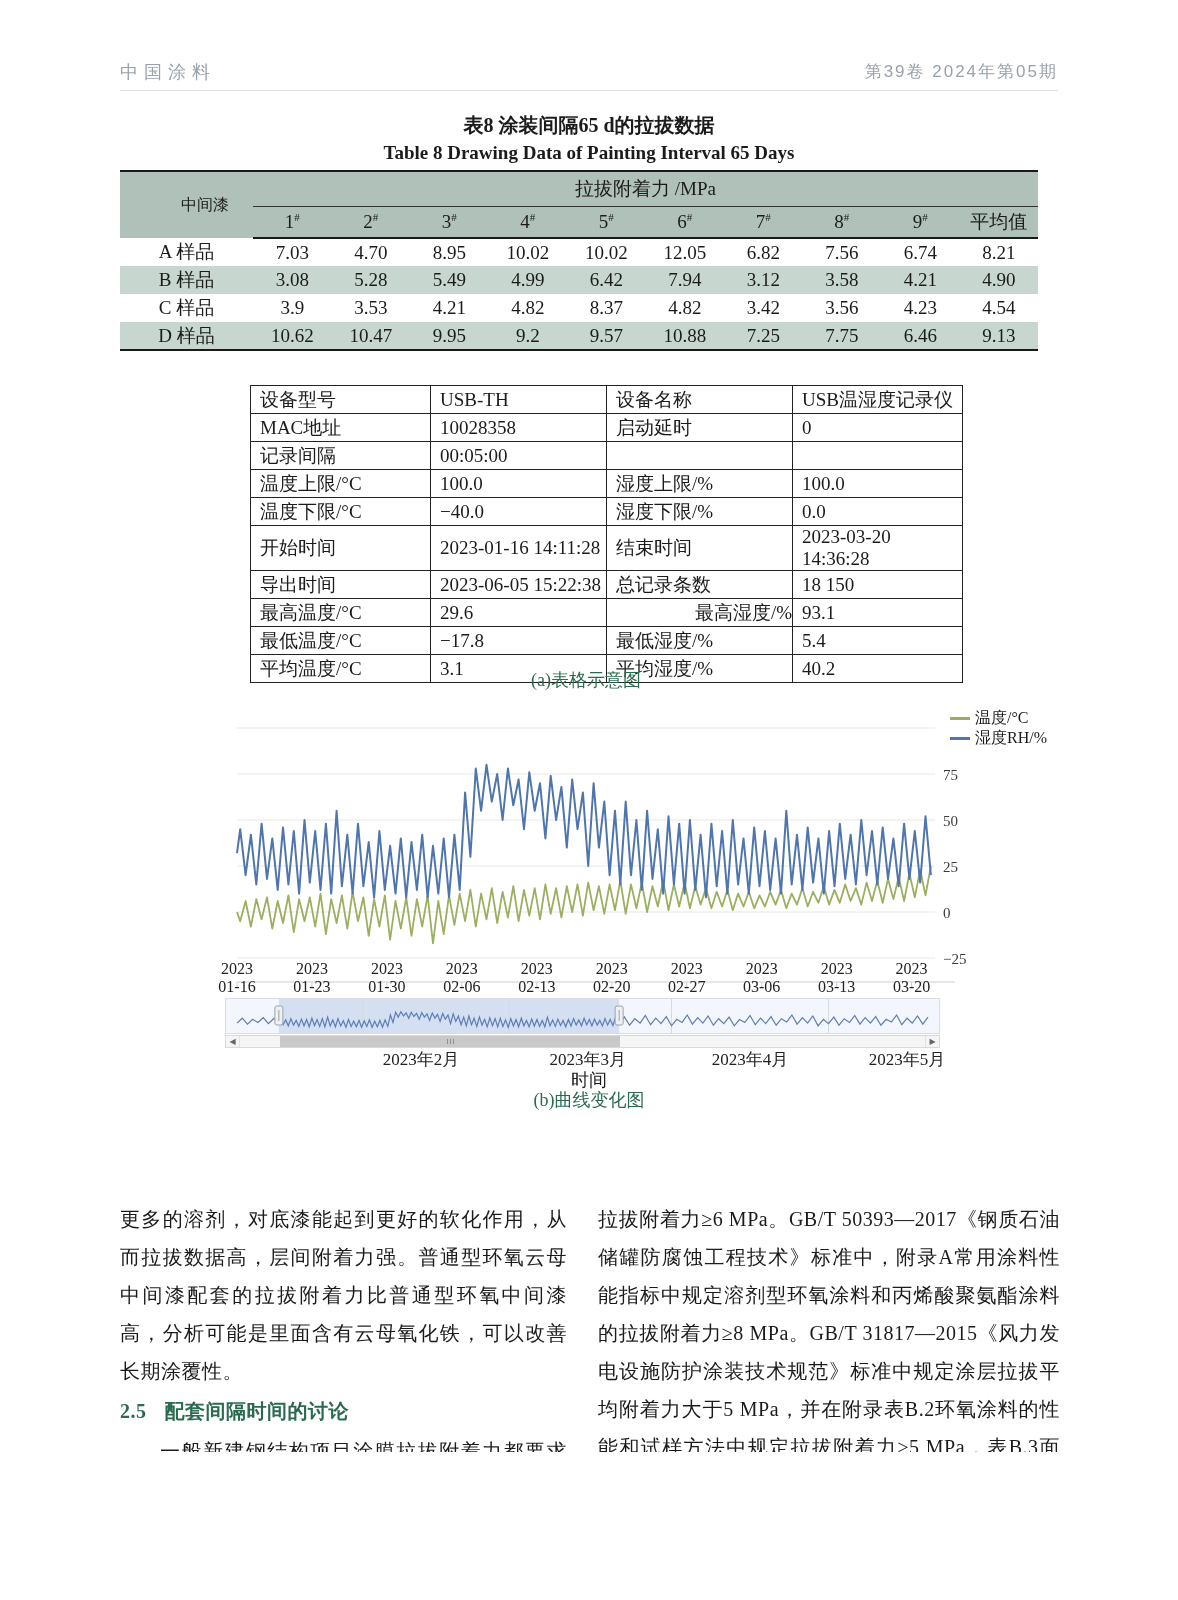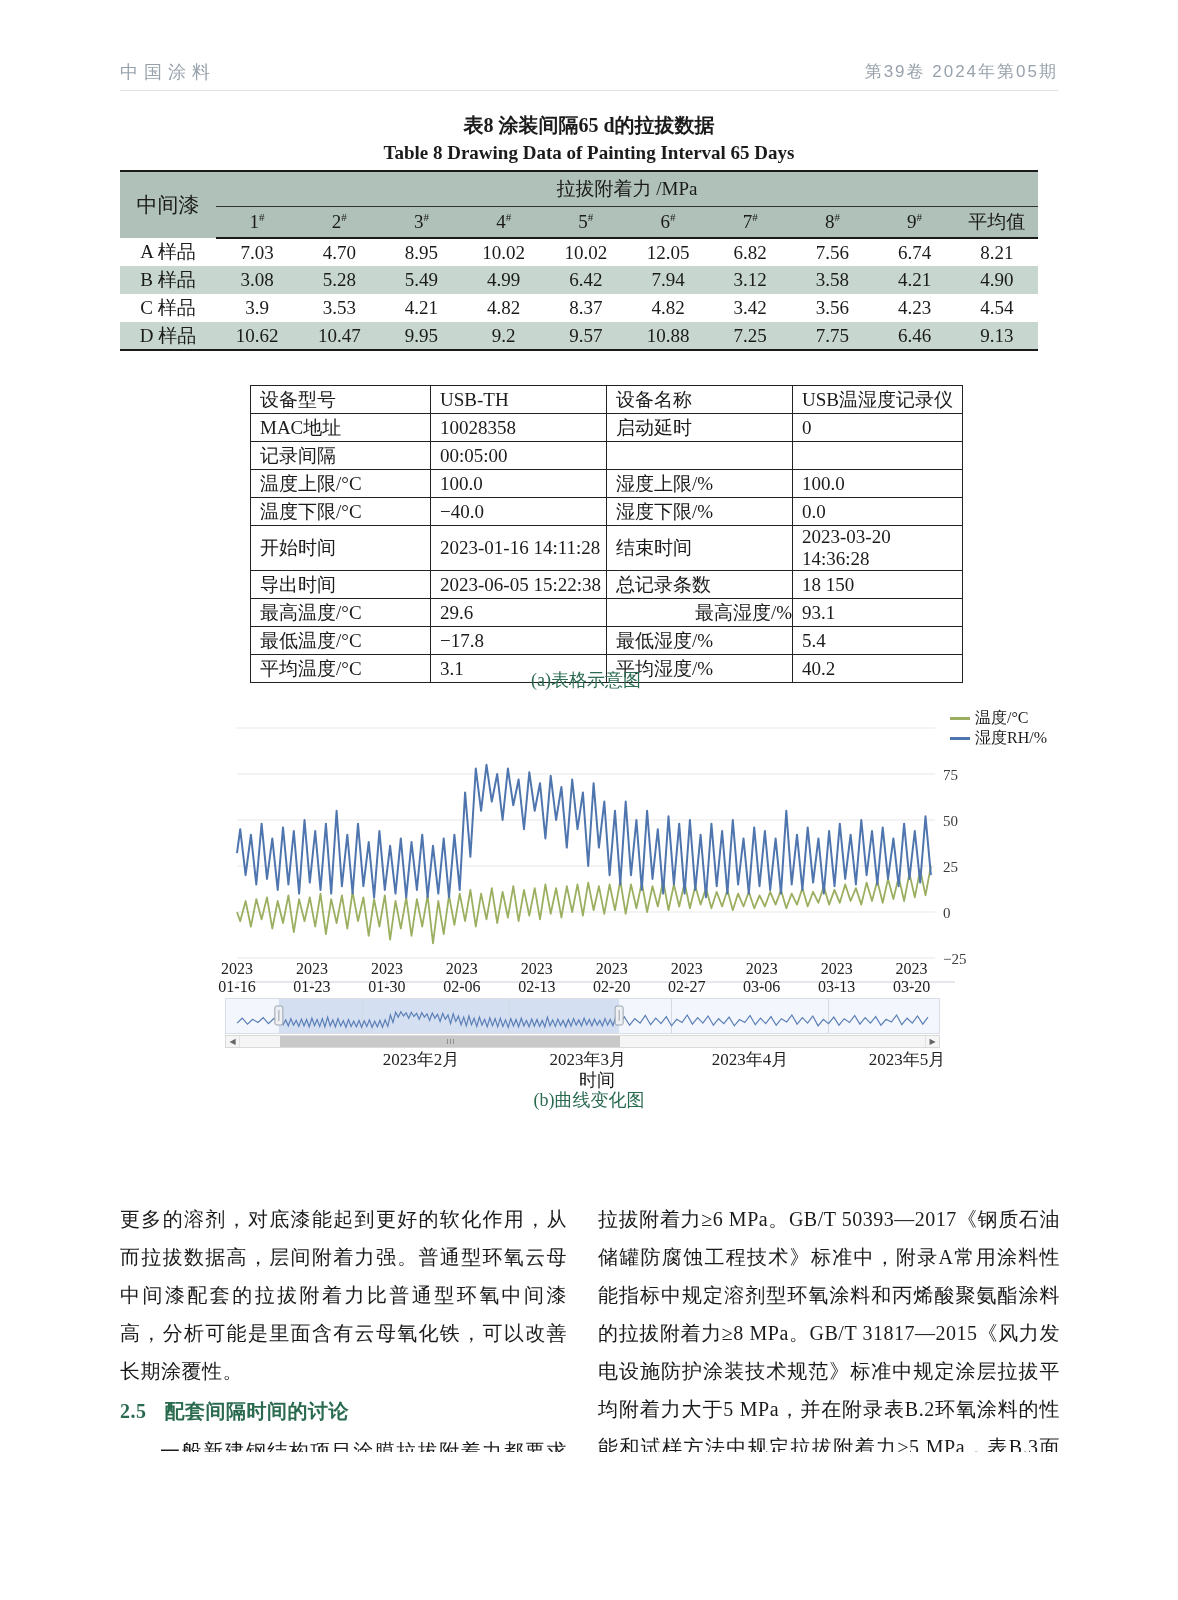--- a/index.html
+++ b/index.html
@@ -11,21 +11,21 @@
   .hdr-right{right:120px;top:60px;font-size:17px;letter-spacing:2px;color:#98a2ac;font-family:"Liberation Sans","DejaVu Sans",sans-serif;}
   .hdr-rule{left:120px;top:90px;width:938px;height:0;border-top:1px solid #dde1e6;}
   
   .t8-cn{left:0;top:112px;width:1178px;text-align:center;font-size:20px;font-weight:bold;}
   .t8-en{left:0;top:142px;width:1178px;text-align:center;font-size:19px;font-weight:bold;}
   
   table.t8{left:120px;top:170px;width:918px;border-collapse:collapse;table-layout:fixed;
            font-size:19px;border-top:2px solid #1a1a1a;border-bottom:2px solid #1a1a1a;}
   table.t8 th,table.t8 td{font-weight:normal;text-align:center;padding:0;}
   table.t8 thead th{background:#afc1b9;}
-  table.t8 .rowhead{width:96px;font-size:21px;}
+  table.t8 .rowhead{width:96px;font-size:16px;padding-left:37px;}
   table.t8 .grp{height:34px;border-bottom:1px solid #333;}
   table.t8 .sub th{height:30px;border-bottom:2px solid #1a1a1a;}
   table.t8 .sub th.noline{border-bottom:2px solid #1a1a1a;}
   table.t8 tbody tr{height:28px;}
   table.t8 tbody tr.band{background:#c7d6cf;}
   table.t8 sup{font-size:11px;}
   
   table.dev{left:250px;top:385px;width:672px;border-collapse:collapse;table-layout:fixed;
             font-size:19px;border:1px solid #222;}
   table.dev td{border:1px solid #222;height:27px;padding:0 0 0 9px;text-align:left;}
@@ -33,21 +33,21 @@
   .cap-a{left:250px;top:668px;width:672px;}
   .cap-b{left:120px;top:1088px;width:938px;}
   
   .legend{left:950px;top:708px;font-size:16px;line-height:20px;}
   .legend-row{display:flex;align-items:center;gap:5px;}
   .legend-dash{display:inline-block;width:20px;height:3px;}
   .datelabels{left:225px;top:960px;width:745px;height:40px;font-size:16px;color:#222;}
   .datelabels .dl{position:absolute;width:60px;text-align:center;line-height:18px;}
   .monthlabels{left:225px;top:1048px;width:715px;height:20px;font-size:17px;color:#222;}
   .monthlabels .ml{position:absolute;width:110px;text-align:center;}
-  .time-label{left:128px;top:1068px;width:938px;text-align:center;font-size:18px;}
+  .time-label{left:120px;top:1068px;width:938px;text-align:center;font-size:18px;}
   
   .sbar{left:225px;top:1035px;width:715px;height:13px;background:#f5f5f5;border:1px solid #d9d9d9;box-sizing:border-box;}
   .sbar .arrow{position:absolute;top:0;width:13px;height:11px;color:#666;font-size:8px;line-height:11px;text-align:center;font-family:"DejaVu Sans",sans-serif;}
   .sbar .arrow.left{left:0;border-right:1px solid #e2e2e2;}
   .sbar .arrow.right{right:0;border-left:1px solid #e2e2e2;}
   .sbar .thumb{position:absolute;top:0;height:11px;background:#c9c9c9;display:flex;align-items:center;justify-content:center;gap:2px;}
   .sbar .grip{width:1px;height:5px;background:#8f8f8f;}
   
   .fig-cn{left:60px;top:1114px;width:1058px;text-align:center;font-size:20px;font-weight:bold;}
   .fig-en{left:60px;top:1144px;width:1058px;text-align:center;font-size:19px;font-weight:bold;}

